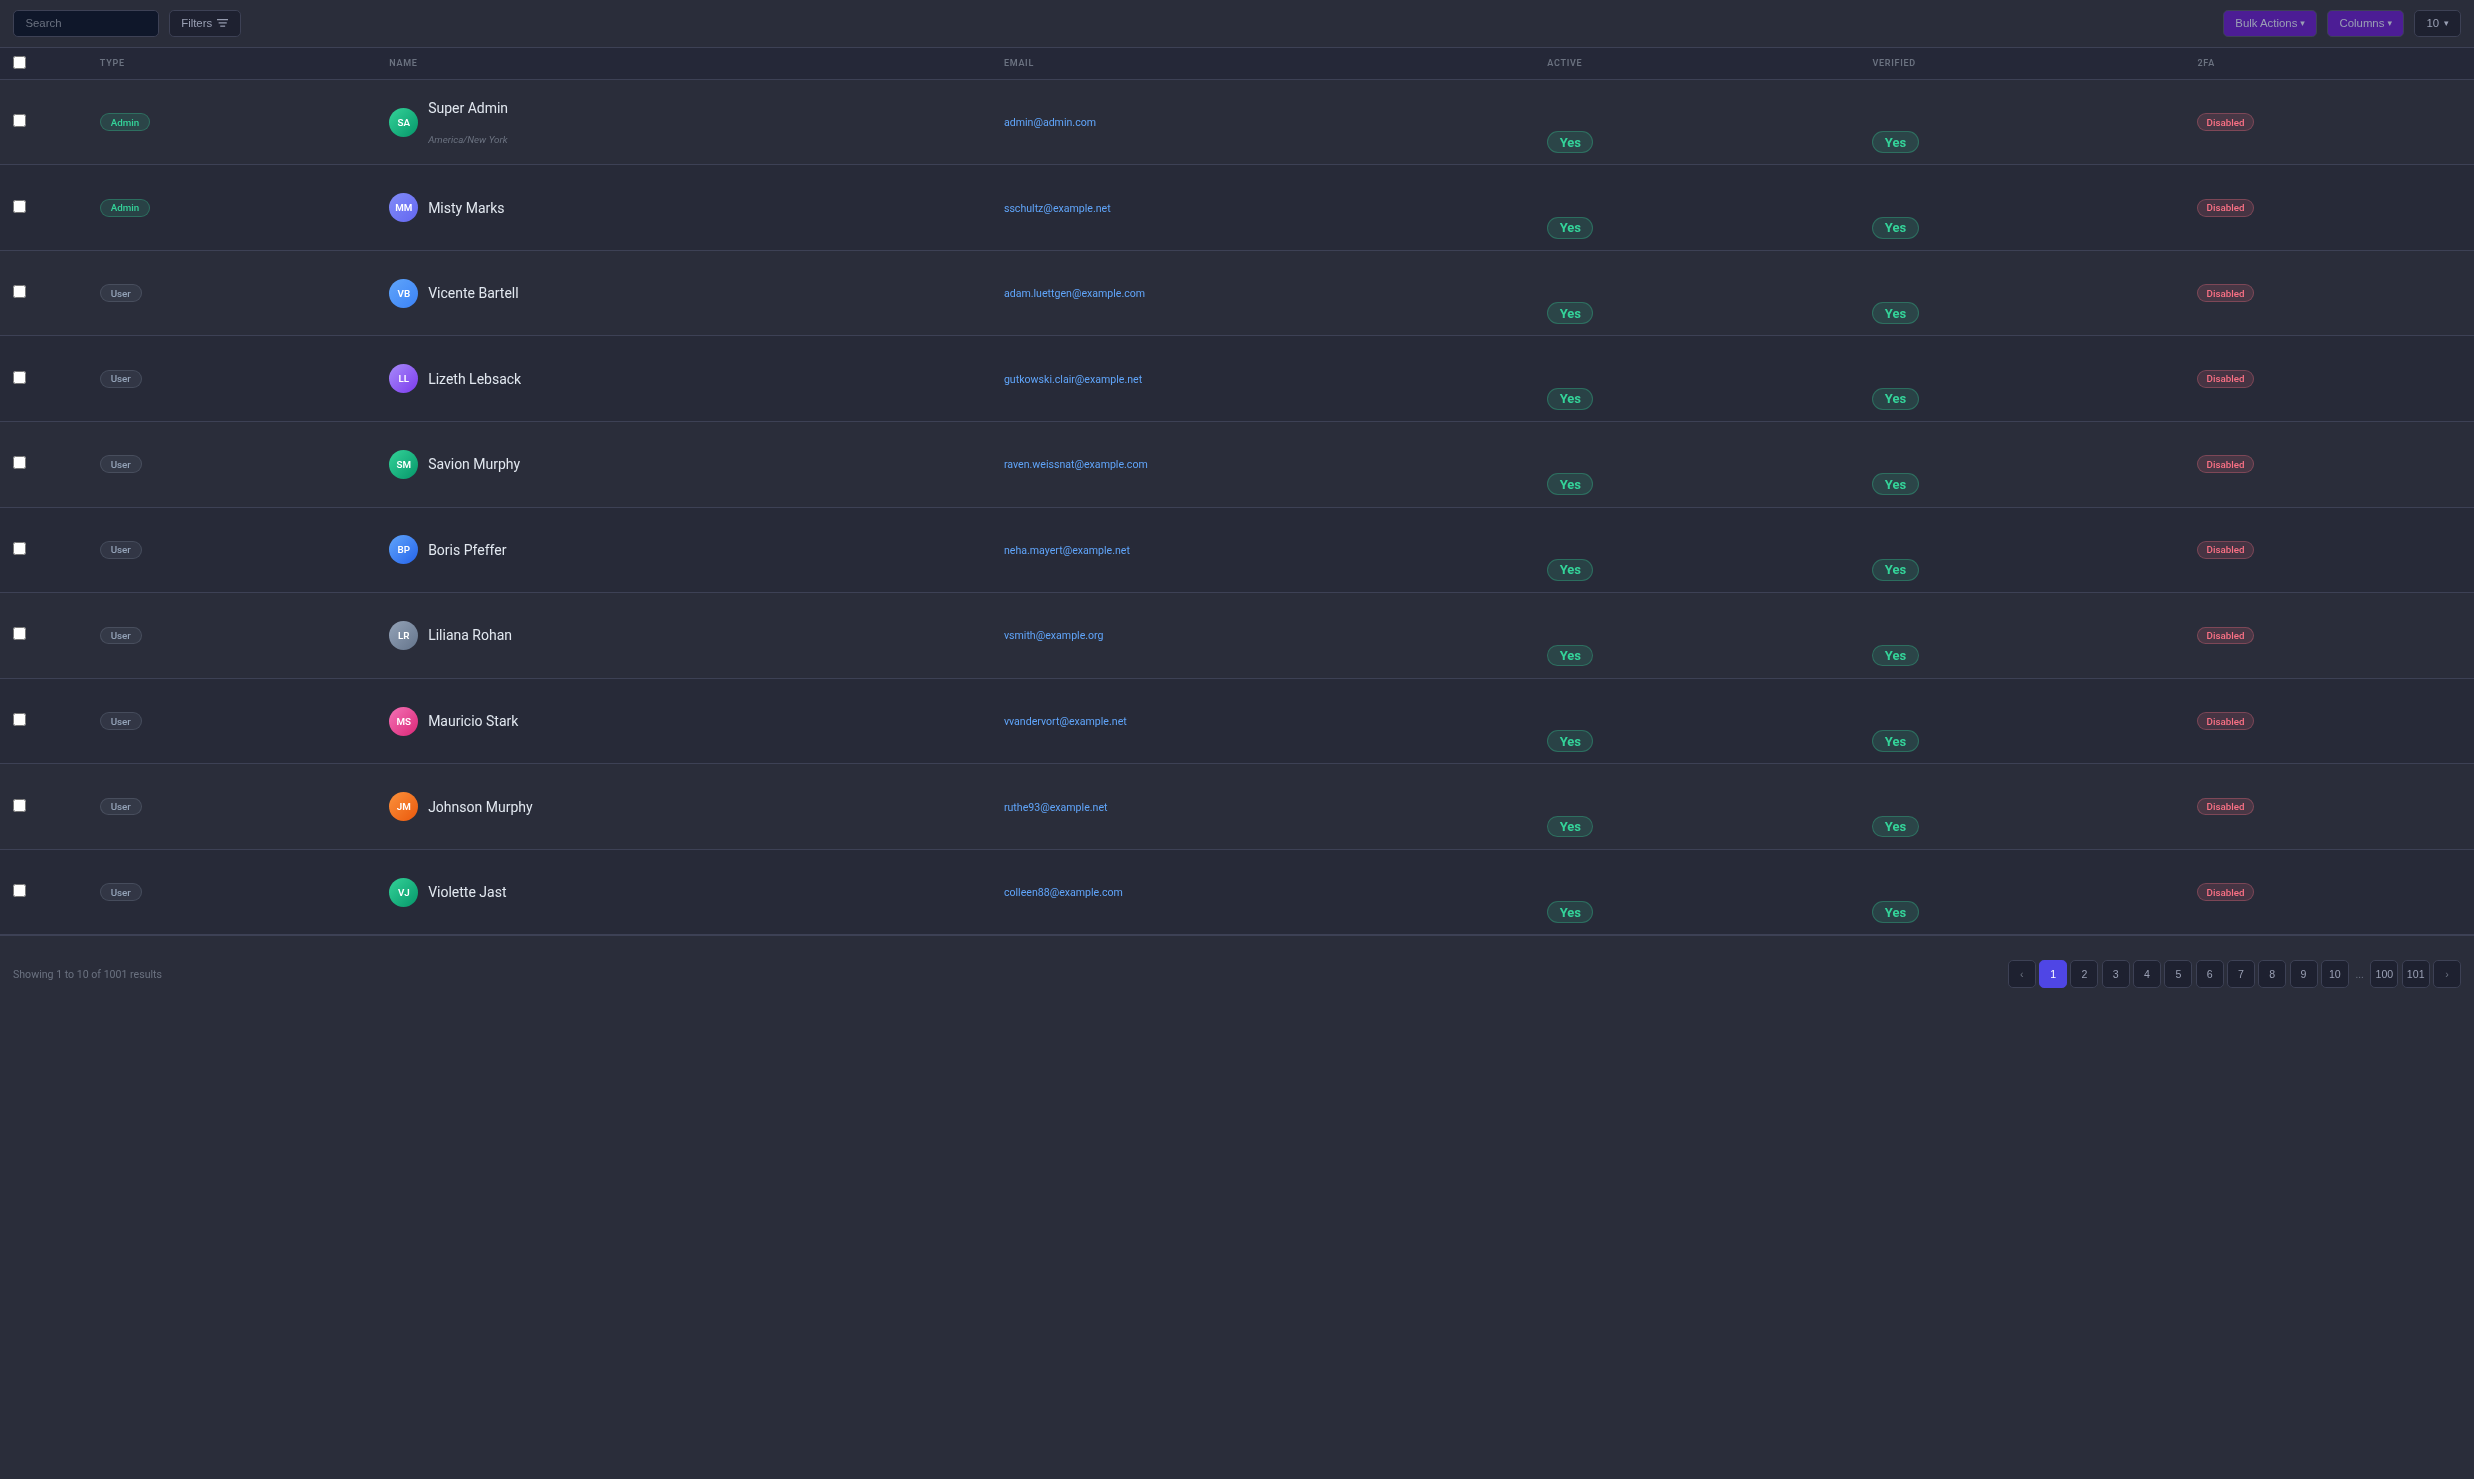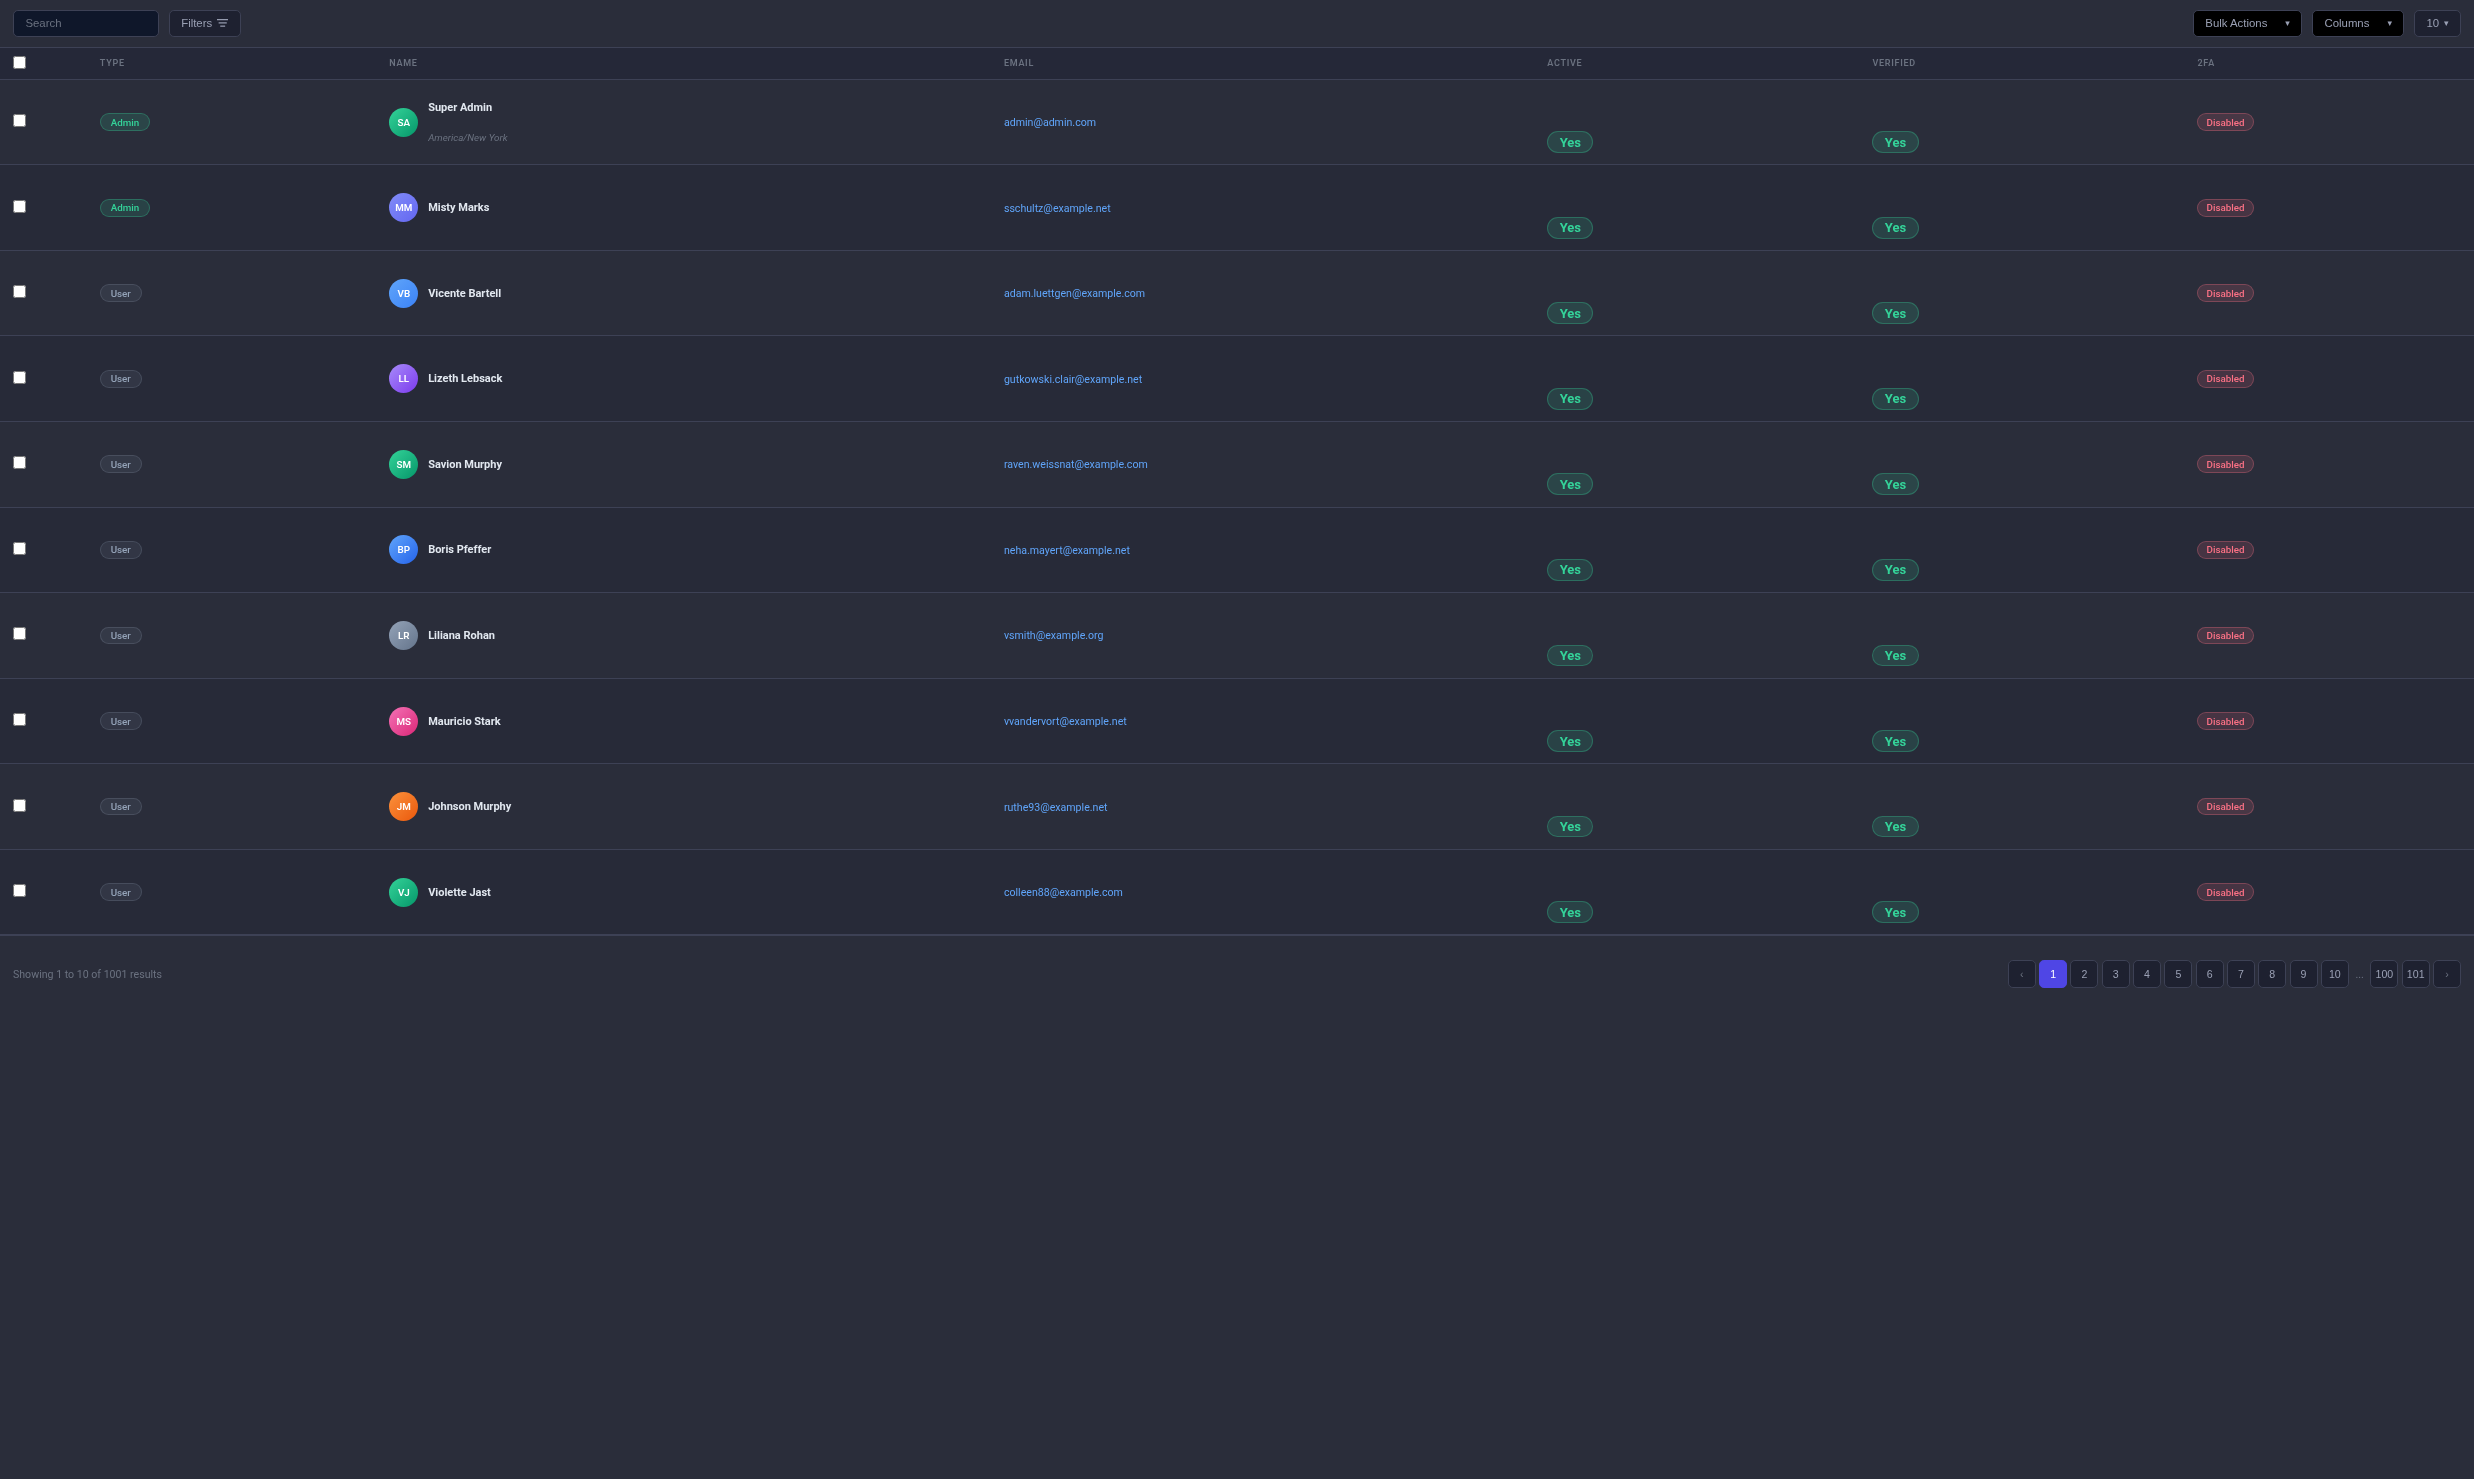--- a/index.html
+++ b/index.html
@@ -42,22 +42,22 @@
       padding: 6.5px 11.4px;
       cursor: pointer;
       font-size: 11.4px;
     }
 
     .spacer { flex: 1; }
 
     .action-btn {
       display: flex;
       align-items: center;
-      gap: 18px;
-      background: #000000;
+      gap: 3px;
+      background: #4c1d95;
       border: 0.8px solid #3d4155;
       border-radius: 4.9px;
       color: #9aa0b4;
       padding: 6.5px 11.4px;
       cursor: pointer;
       font-size: 11.4px;
     }
 
     .page-size-btn {
       display: flex;
@@ -156,23 +156,23 @@
       flex-shrink: 0;
     }
 
     .name-cell {
       display: flex;
       align-items: center;
       gap: 9.8px;
     }
 
     .name-info .name-text {
-      font-weight: 700;
+      font-weight: 400;
       color: #e2e8f0;
-      font-size: 11px;
+      font-size: 14px;
     }
     .name-info .name-sub {
       font-size: 9.8px;
       color: #6b7280;
       margin-top: 18px;
       font-style: italic;
     }
 
     .email-link {
       color: #60a5fa;

